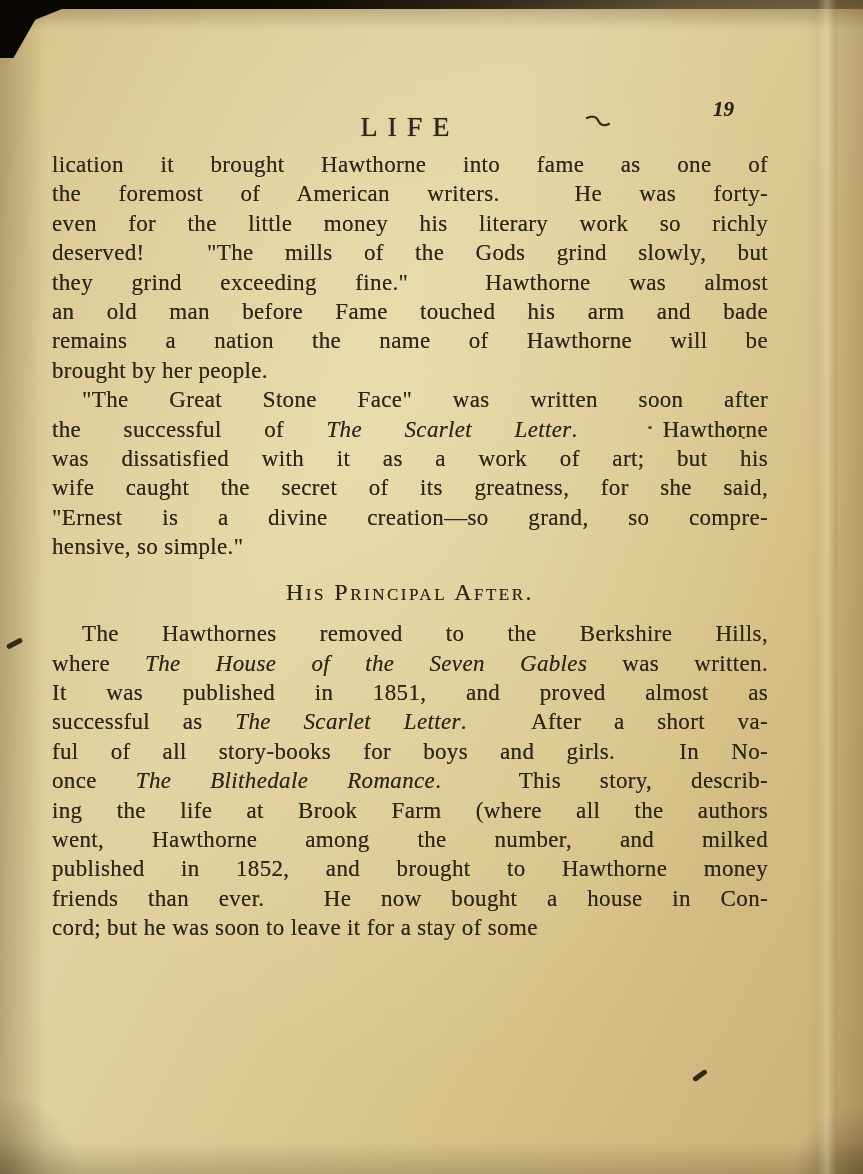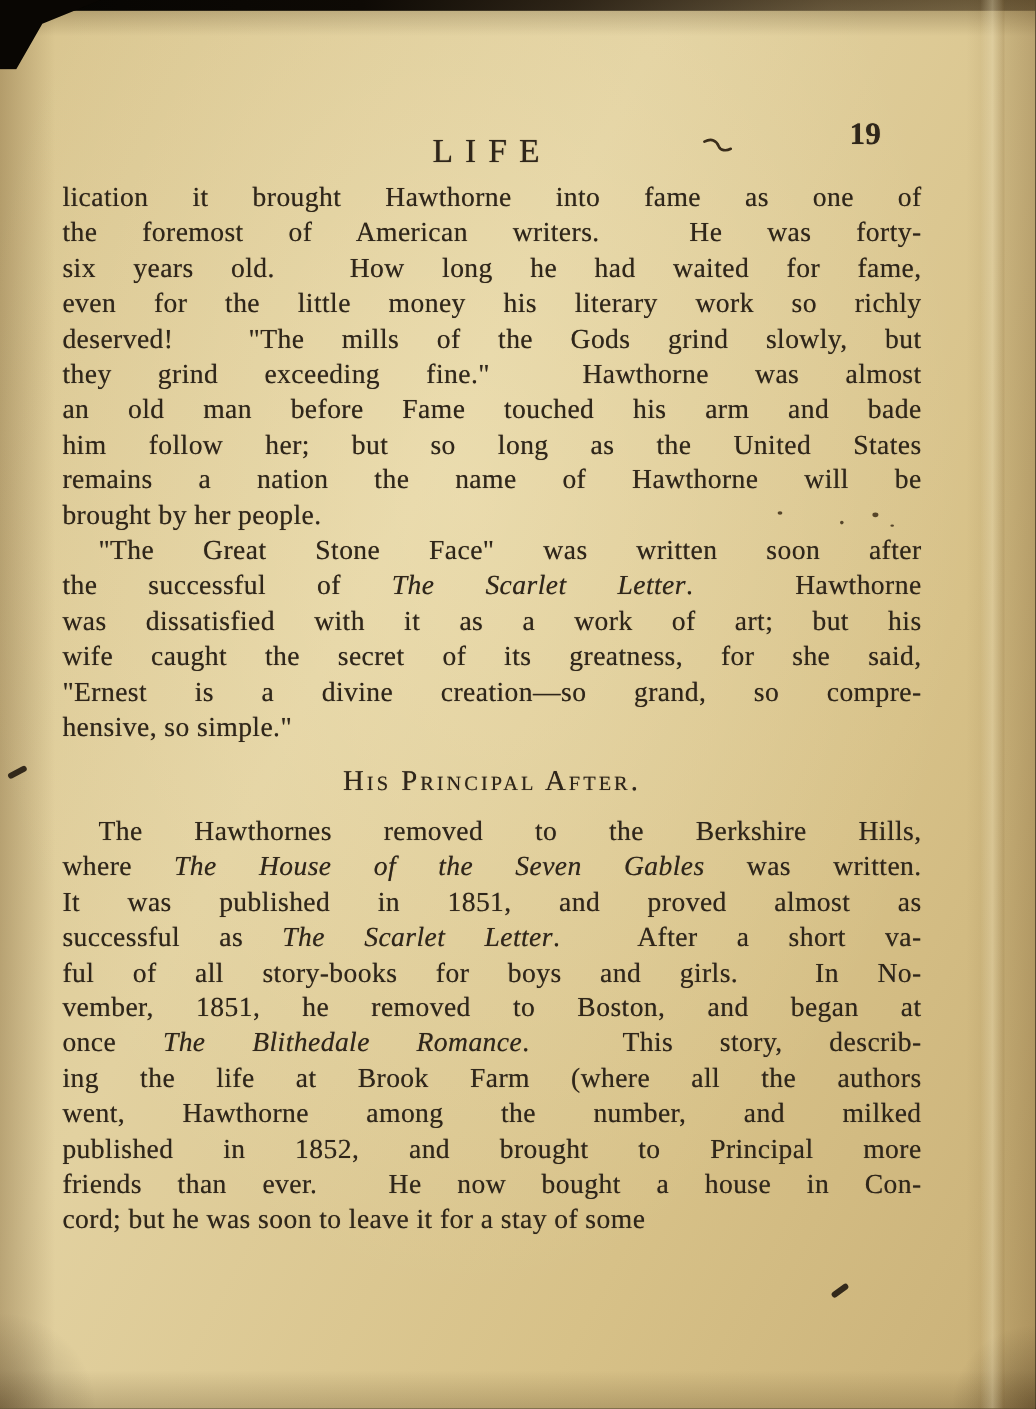--- a/index.html
+++ b/index.html
@@ -39,22 +39,23 @@
   .page-header { position: absolute; top: 97px; left: 52px; width: 716px; height: 40px; }
   .title {
     position: absolute; left: 0; right: 0; top: 0;
     text-align: center;
     font-size: 28px; letter-spacing: 10px;
     text-shadow: 0 0 0.8px rgba(47,38,26,0.85);
     margin-top: 14px;
   }
   .page-number {
     position: absolute; right: 34px; top: 0;
-    font-size: 26px; font-weight: bold;
+    font-size: 21px; font-weight: bold;
     text-shadow: 0 0 0.6px rgba(47,38,26,0.8);
+    font-style: italic;
   }
   .squiggle { position: absolute; left: 533px; top: 17px; }
   
   .text-block {
     position: absolute; left: 52px; top: 150px; width: 716px;
     font-size: 23px; line-height: 29.4px; letter-spacing: 0.35px;
     text-shadow: 0 0 0.6px rgba(47,38,26,0.65);
   }
   .paragraph { margin: 0; }
   .line { text-align: justify; text-align-last: justify; }
@@ -94,49 +95,46 @@
     <svg class="squiggle" width="26" height="14" viewBox="0 0 26 14">
       <path d="M2,4 C8,1 12,3 14,8 C15.5,11.5 20,12 24,10" fill="none" stroke="#3a2d1b" stroke-width="2.2" stroke-linecap="round"></path>
     </svg>
     <div class="page-number">19</div>
   </div>
 
   <div class="text-block">
       <div class="paragraph">
         <div class="line"><span>lication it brought Hawthorne into fame as one of</span></div>
         <div class="line"><span>the foremost of American writers.&nbsp; He was forty-</span></div>
-        <div class="line"><span>six years old.&nbsp; How long he had waited for fame,</span></div>
         <div class="line"><span>even for the little money his literary work so richly</span></div>
         <div class="line"><span>deserved!&nbsp; "The mills of the Gods grind slowly, but</span></div>
         <div class="line"><span>they grind exceeding fine."&nbsp; Hawthorne was almost</span></div>
         <div class="line"><span>an old man before Fame touched his arm and bade</span></div>
-        <div class="line"><span>him follow her; but so long as the United States</span></div>
         <div class="line"><span>remains a nation the name of Hawthorne will be</span></div>
         <div class="line last"><span>brought by her people.</span></div>
       </div>
       <div class="paragraph">
         <div class="line first"><span>"The Great Stone Face" was written soon after</span></div>
         <div class="line"><span>the successful of </span><i>The Scarlet Letter</i><span>.&nbsp; Hawthorne</span></div>
         <div class="line"><span>was dissatisfied with it as a work of art; but his</span></div>
         <div class="line"><span>wife caught the secret of its greatness, for she said,</span></div>
         <div class="line"><span>"Ernest is a divine creation—so grand, so compre-</span></div>
         <div class="line last"><span>hensive, so simple."</span></div>
       </div>
       <div class="section-heading">His Principal After.</div>
       <div class="paragraph">
         <div class="line first"><span>The Hawthornes removed to the Berkshire Hills,</span></div>
         <div class="line"><span>where </span><i>The House of the Seven Gables</i><span> was written.</span></div>
         <div class="line"><span>It was published in 1851, and proved almost as</span></div>
         <div class="line"><span>successful as </span><i>The Scarlet Letter</i><span>.&nbsp; After a short va-</span></div>
         <div class="line"><span>ful of all story-books for boys and girls.&nbsp; In No-</span></div>
-        <div class="line"><span>vember, 1851, he removed to Boston, and began at</span></div>
         <div class="line"><span>once </span><i>The Blithedale Romance</i><span>.&nbsp; This story, describ-</span></div>
         <div class="line"><span>ing the life at Brook Farm (where all the authors</span></div>
         <div class="line"><span>went, Hawthorne among the number, and milked</span></div>
-        <div class="line"><span>published in 1852, and brought to Principal more</span></div>
+        <div class="line"><span>published in 1852, and brought to Hawthorne money</span></div>
         <div class="line"><span>friends than ever.&nbsp; He now bought a house in Con-</span></div>
         <div class="line last"><span>cord; but he was soon to leave it for a stay of some</span></div>
       </div>
     </div>
 
   <div class="ink-bar mark-margin"></div>
   <div class="ink-bar mark-bottom"></div>
   <div class="speck s1"></div>
   <div class="speck s2"></div>
   <div class="speck s3"></div>

